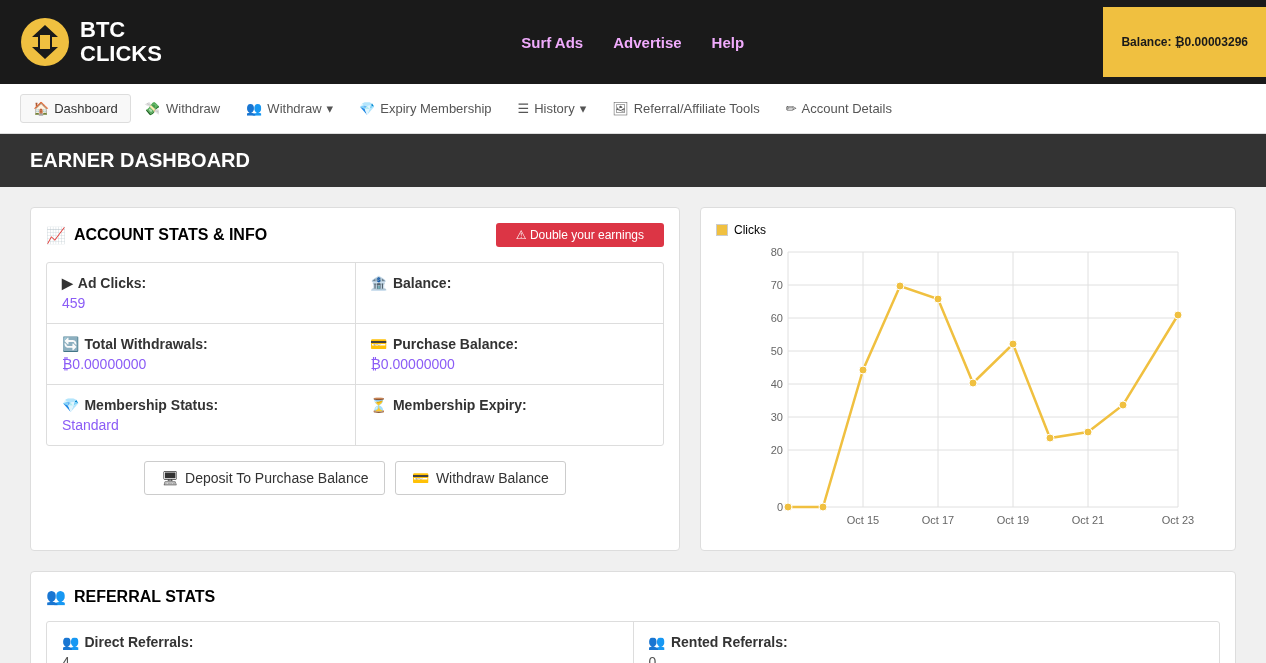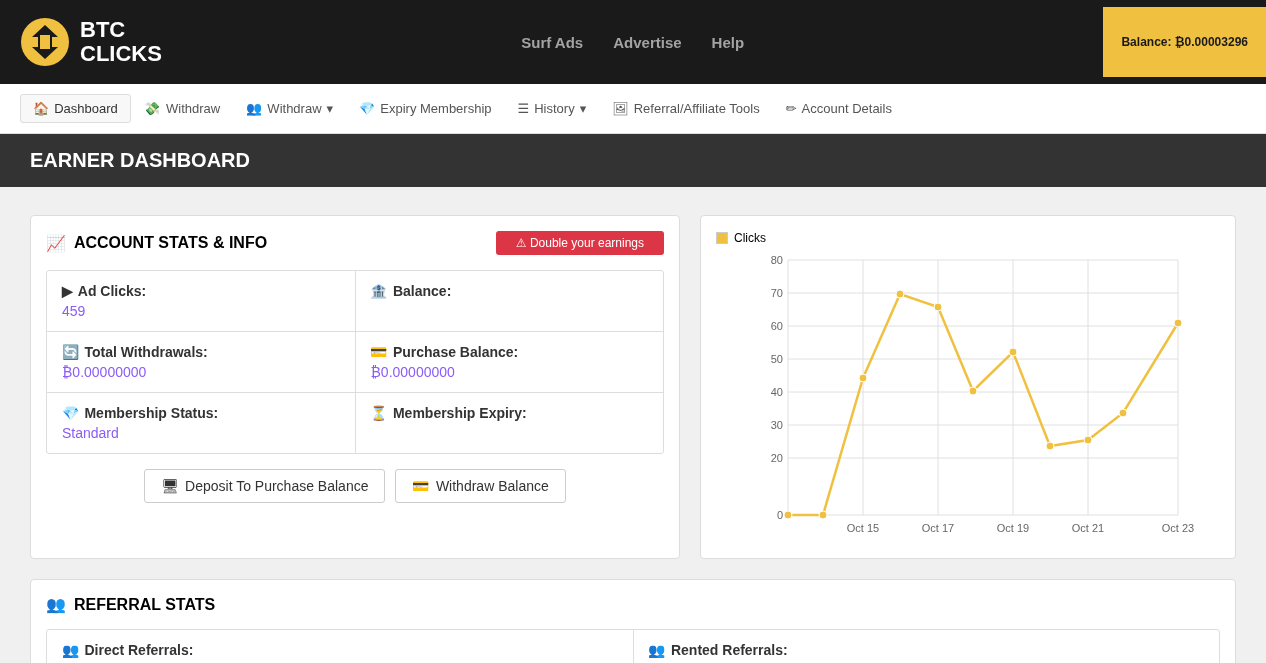--- a/index.html
+++ b/index.html
@@ -29,21 +29,21 @@
       font-weight: bold;
       line-height: 1.1;
     }
     .logo-text span { display: block; }
     .nav-links {
       display: flex;
       align-items: center;
       gap: 30px;
     }
     .nav-links a {
-      color: #a3a3a3;
+      color: #f0abfc;
       text-decoration: none;
       font-size: 15px;
       font-weight: bold;
     }
     .balance-badge {
       background: #f0c040;
       color: #1a1a1a;
       padding: 8px 18px;
       font-weight: bold;
       font-size: 12px;
@@ -84,21 +84,21 @@
     
     .main-content {
       padding: 0;
     }
     .dashboard-header {
       background: #333;
       color: white;
       padding: 15px 30px;
       font-size: 20px;
       font-weight: bold;
-      margin-bottom: 8px;
+      margin-bottom: 0;
     }
     .dashboard-body {
       padding: 20px 30px;
       display: flex;
       gap: 20px;
     }
 
     
     .stats-card {
       background: white;

